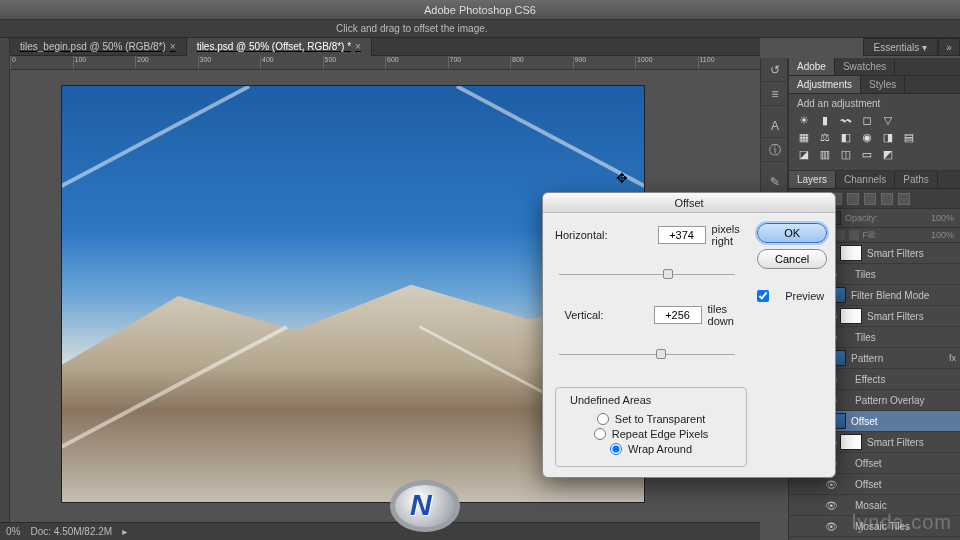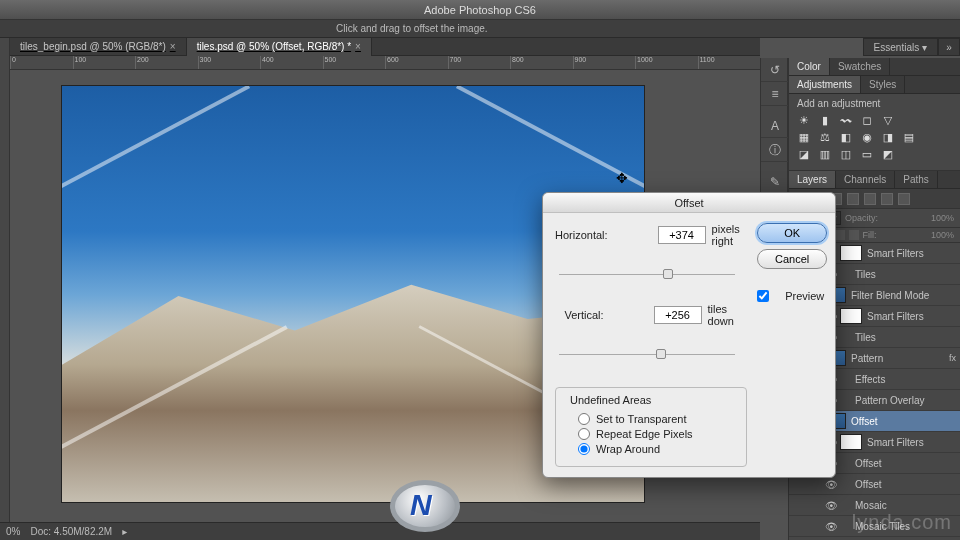--- a/index.html
+++ b/index.html
@@ -96,21 +96,21 @@
 .slider { width: 176px; height: 12px; position: relative; margin-left: 4px; }
 .slider::before { content: ""; position: absolute; left: 0; right: 0; top: 5px; height: 1px; background: #aaa; }
 .slider .knob { position: absolute; top: 0; width: 10px; height: 10px; background: #e4e4e4; border: 1px solid #888; border-radius: 2px; transform: translateX(-50%); }
 .dlg-right { display: flex; flex-direction: column; gap: 6px; align-items: stretch; }
 .btn { height: 20px; border: 1px solid #8a8a8a; border-radius: 10px; background: linear-gradient(#fefefe,#e1e1e1); font-size: 11px; }
 .btn.primary { border: 1px solid #3a6fb0; background: linear-gradient(#cfe4fb,#9fc4ef); box-shadow: 0 0 0 2px #a9cdf4; }
 .chk { display: flex; align-items: center; gap: 16px; font-size: 11px; margin-top: 15px; }
 .chk input { width: 12px; height: 12px; }
 .fieldset { border: 1px solid #bbb; border-radius: 4px; padding: 6px 10px 8px; margin-top: 4px; }
 .fieldset .legend { font-size: 11px; margin: -12px 0 4px 0; background: #ededed; display: inline-block; padding: 0 4px; }
-.radio { display: flex; align-items: center; gap: 6px; font-size: 11px; margin: 3px 12px; }
+.radio { display: flex; align-items: center; gap: 6px; font-size: 11px; margin: 3px 4px; justify-content: center; }
 .radio input { width: 12px; height: 12px; }
 
 .watermark { position: absolute; right: 8px; bottom: 6px; color: rgba(255,255,255,0.25); font-size: 20px; letter-spacing: 1px; }
 .logo { position: absolute; left: 380px; bottom: 8px; width: 90px; height: 52px; }
 .logo .ring { width: 70px; height: 52px; border: 5px solid #9aa0a6; border-radius: 50%; position: absolute; left: 10px; top: 0; background: radial-gradient(circle at 40% 35%,#fff,#b9bec4 60%,#898f95); }
 .logo .letter { position: absolute; left: 30px; top: 8px; font-size: 30px; font-weight: bold; color: #1c4db0; font-style: italic; text-shadow: 1px 1px 0 #fff; }
 </style>
 </head>
 <body>
 
@@ -172,21 +172,21 @@
   <div class="sep"></div>
   <div class="mt">A</div>
   <div class="mt">ⓘ</div>
   <div class="sep"></div>
   <div class="mt">✎</div>
   <div class="mt">⇄</div>
 </div>
 
 <div class="panels">
   <div class="panel-tabs">
-    <div class="ptab active">Color</div>
+    <div class="ptab active">Adobe</div>
     <div class="ptab">Swatches</div>
   </div>
   <div class="panel-tabs">
     <div class="ptab active">Adjustments</div>
     <div class="ptab">Styles</div>
   </div>
   <div class="adjustments">
     <div class="title">Add an adjustment</div>
     <div class="adj-row">
       <span>☀</span>

